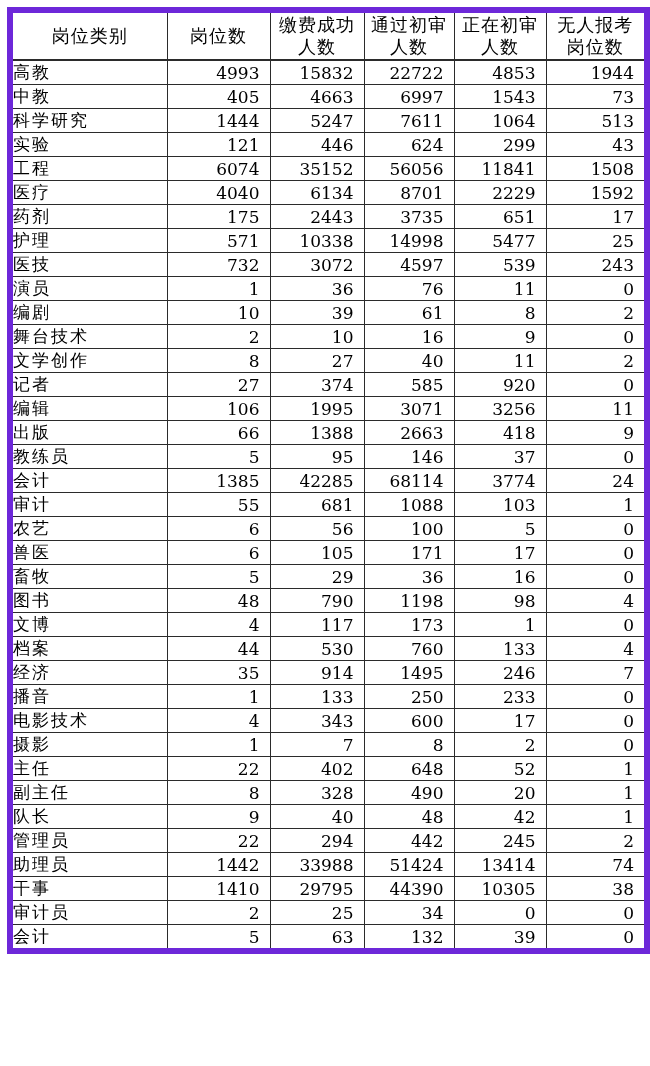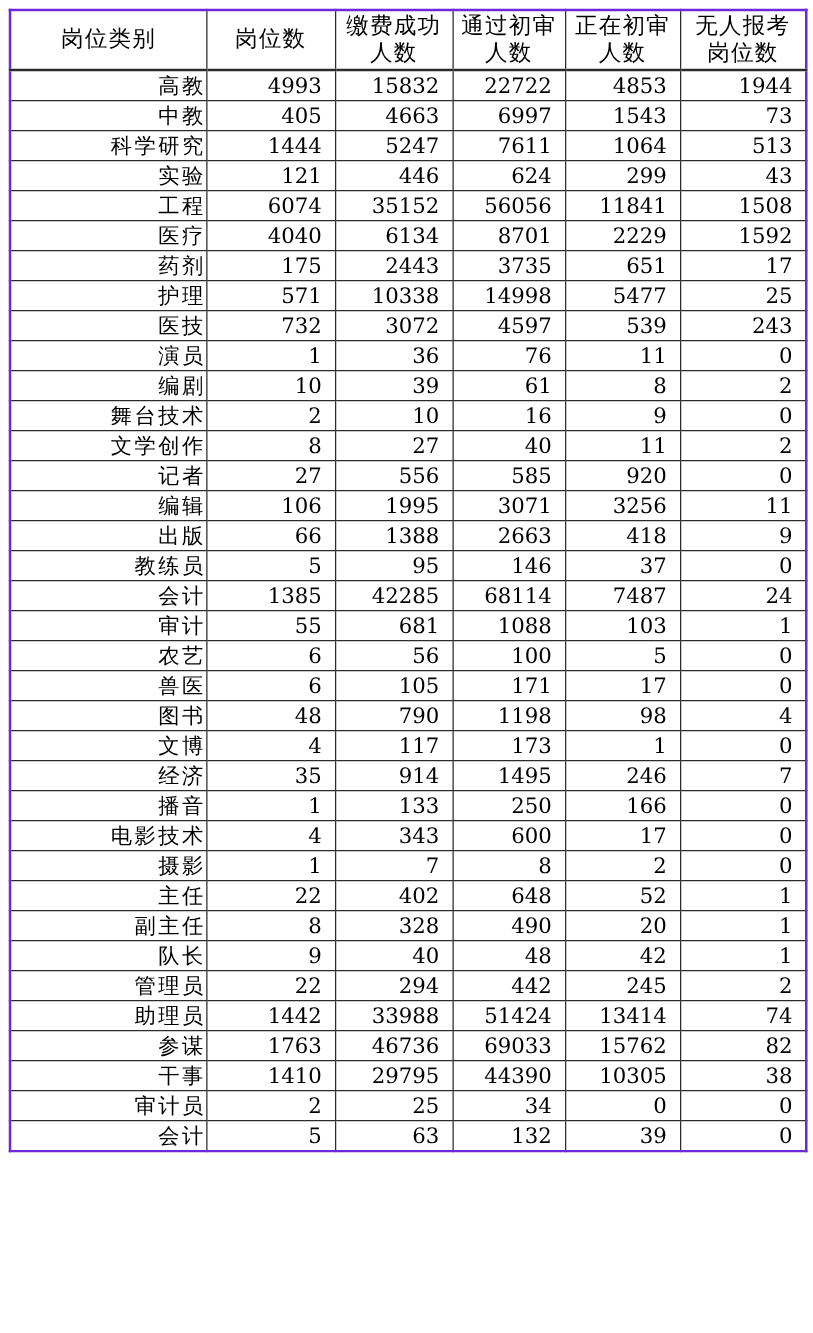--- a/index.html
+++ b/index.html
@@ -13,21 +13,21 @@
     font-family: "DejaVu Serif", "Liberation Serif", serif;
     color: #000000;
   }
   .table-wrap {
     padding: 7px 6px 0 7px;
   }
   table.positions {
     border-collapse: collapse;
     table-layout: fixed;
     width: 637px;
-    border: 2px solid #6d28d9;
+    border: 6px solid #6d28d9;
   }
   table.positions th,
   table.positions td {
     border: 1px solid #2b2b2b;
     vertical-align: middle;
     overflow: hidden;
   }
   table.positions thead th {
     font-weight: normal;
     font-size: 18px;
@@ -37,21 +37,21 @@
     height: 46px;
     border-bottom: 2px solid #2b2b2b;
     letter-spacing: 1px;
   }
   table.positions tbody td {
     font-size: 17px;
     height: 23.5px;
     padding: 0;
   }
   table.positions tbody td.cat {
-    text-align: right;
+    text-align: left;
     letter-spacing: 2px;
   }
   table.positions tbody td.num {
     text-align: right;
     padding-right: 10px;
     font-family: "DejaVu Serif", "Liberation Serif", serif;
   }
 </style>
 </head>
 <body>
@@ -181,21 +181,21 @@
           <td class="cat">文学创作</td>
           <td class="num">8</td>
           <td class="num">27</td>
           <td class="num">40</td>
           <td class="num">11</td>
           <td class="num">2</td>
         </tr>
         <tr>
           <td class="cat">记者</td>
           <td class="num">27</td>
-          <td class="num">556</td>
+          <td class="num">374</td>
           <td class="num">585</td>
           <td class="num">920</td>
           <td class="num">0</td>
         </tr>
         <tr>
           <td class="cat">编辑</td>
           <td class="num">106</td>
           <td class="num">1995</td>
           <td class="num">3071</td>
           <td class="num">3256</td>
@@ -215,21 +215,21 @@
           <td class="num">95</td>
           <td class="num">146</td>
           <td class="num">37</td>
           <td class="num">0</td>
         </tr>
         <tr>
           <td class="cat">会计</td>
           <td class="num">1385</td>
           <td class="num">42285</td>
           <td class="num">68114</td>
-          <td class="num">7487</td>
+          <td class="num">3774</td>
           <td class="num">24</td>
         </tr>
         <tr>
           <td class="cat">审计</td>
           <td class="num">55</td>
           <td class="num">681</td>
           <td class="num">1088</td>
           <td class="num">103</td>
           <td class="num">1</td>
         </tr>
@@ -240,52 +240,68 @@
           <td class="num">100</td>
           <td class="num">5</td>
           <td class="num">0</td>
         </tr>
         <tr>
           <td class="cat">兽医</td>
           <td class="num">6</td>
           <td class="num">105</td>
           <td class="num">171</td>
           <td class="num">17</td>
+          <td class="num">0</td>
+        </tr>
+        <tr>
+          <td class="cat">畜牧</td>
+          <td class="num">5</td>
+          <td class="num">29</td>
+          <td class="num">36</td>
+          <td class="num">16</td>
           <td class="num">0</td>
         </tr>
         <tr>
           <td class="cat">图书</td>
           <td class="num">48</td>
           <td class="num">790</td>
           <td class="num">1198</td>
           <td class="num">98</td>
           <td class="num">4</td>
         </tr>
         <tr>
           <td class="cat">文博</td>
           <td class="num">4</td>
           <td class="num">117</td>
           <td class="num">173</td>
           <td class="num">1</td>
           <td class="num">0</td>
         </tr>
         <tr>
+          <td class="cat">档案</td>
+          <td class="num">44</td>
+          <td class="num">530</td>
+          <td class="num">760</td>
+          <td class="num">133</td>
+          <td class="num">4</td>
+        </tr>
+        <tr>
           <td class="cat">经济</td>
           <td class="num">35</td>
           <td class="num">914</td>
           <td class="num">1495</td>
           <td class="num">246</td>
           <td class="num">7</td>
         </tr>
         <tr>
           <td class="cat">播音</td>
           <td class="num">1</td>
           <td class="num">133</td>
           <td class="num">250</td>
-          <td class="num">166</td>
+          <td class="num">233</td>
           <td class="num">0</td>
         </tr>
         <tr>
           <td class="cat">电影技术</td>
           <td class="num">4</td>
           <td class="num">343</td>
           <td class="num">600</td>
           <td class="num">17</td>
           <td class="num">0</td>
         </tr>
@@ -331,28 +347,20 @@
         </tr>
         <tr>
           <td class="cat">助理员</td>
           <td class="num">1442</td>
           <td class="num">33988</td>
           <td class="num">51424</td>
           <td class="num">13414</td>
           <td class="num">74</td>
         </tr>
         <tr>
-          <td class="cat">参谋</td>
-          <td class="num">1763</td>
-          <td class="num">46736</td>
-          <td class="num">69033</td>
-          <td class="num">15762</td>
-          <td class="num">82</td>
-        </tr>
-        <tr>
           <td class="cat">干事</td>
           <td class="num">1410</td>
           <td class="num">29795</td>
           <td class="num">44390</td>
           <td class="num">10305</td>
           <td class="num">38</td>
         </tr>
         <tr>
           <td class="cat">审计员</td>
           <td class="num">2</td>

